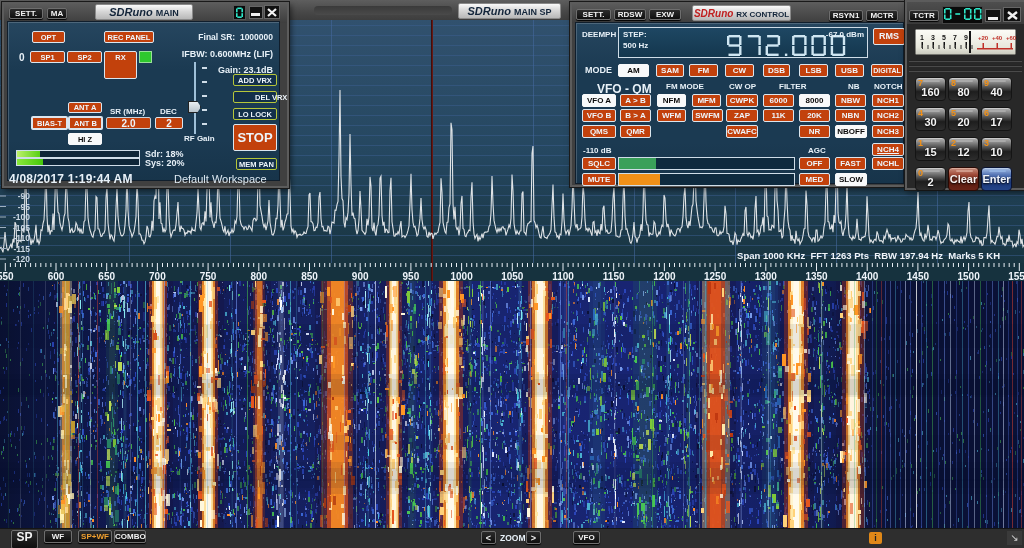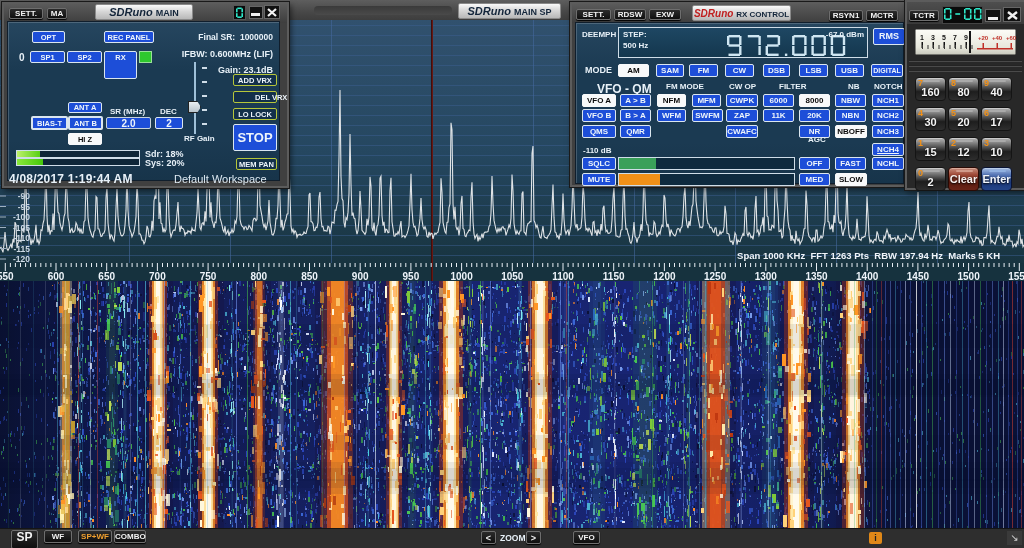--- a/index.html
+++ b/index.html
@@ -1,17 +1,17 @@
 <!DOCTYPE html>
 <html><head><meta charset="utf-8"><style>
 *{margin:0;padding:0;box-sizing:border-box}
 body{width:1024px;height:548px;position:relative;overflow:hidden;background:#333;
  font-family:"Liberation Sans",sans-serif;}
 div{position:absolute}
-.b{background:#1d4ed8;border:1px solid #dbe6ef;border-radius:2px;color:#eef5fb;
+.b{background:#c2410c;border:1px solid #dbe6ef;border-radius:2px;color:#eef5fb;
  font-weight:bold;text-align:center;white-space:nowrap}
 .bw{background:#f8f9fa;border:1px solid #f8f9fa;border-radius:2px;color:#0a0a0a;
  font-weight:bold;text-align:center;white-space:nowrap}
 .bg{background:#13304a;border:1px solid #b6c63a;border-radius:2px;color:#eef5fb;
  font-weight:bold;text-align:center;white-space:nowrap}
 .tb{background:linear-gradient(#2b2b2b,#0f0f0f);border:1px solid #6e6e6e;border-radius:2px;
  color:#f2f2f2;font-weight:bold;text-align:center;white-space:nowrap;
  box-shadow:0 1px 1px #000}
 .t{color:#e8f1f8;font-weight:bold;white-space:nowrap}
 .win{border:2px solid #5c5c5c;outline:1px solid #1a1a1a;background:#404040;
@@ -807,21 +807,21 @@
       <div class="b" style="left:264px;top:106.4px;width:31px;height:13px;font-size:8px;line-height:12px;">NBN</div>
       <div class="b" style="left:301px;top:106.4px;width:32px;height:13px;font-size:8px;line-height:12px;">NCH2</div>
       <div class="b" style="left:11px;top:121.8px;width:34px;height:13px;font-size:8px;line-height:12px;">QMS</div>
       <div class="b" style="left:49px;top:121.8px;width:31px;height:13px;font-size:8px;line-height:12px;">QMR</div>
       <div class="b" style="left:155px;top:121.8px;width:32px;height:13px;font-size:8px;line-height:12px;">CWAFC</div>
       <div class="b" style="left:228px;top:121.8px;width:31px;height:13px;font-size:8px;line-height:12px;">NR</div>
       <div class="bw" style="left:264px;top:121.8px;width:32px;height:13px;font-size:8px;line-height:12px;">NBOFF</div>
       <div class="b" style="left:301px;top:121.8px;width:32px;height:13px;font-size:8px;line-height:12px;">NCH3</div>
       <div class="b" style="left:301px;top:140px;width:32px;height:13px;font-size:8px;line-height:12px;text-decoration:underline;">NCH4</div>
       <div class="t" style="left:12px;top:143px;font-size:8px;">-110 dB</div>
-      <div class="t" style="left:237px;top:132px;font-size:8px;">AGC</div>
+      <div class="t" style="left:237px;top:143px;font-size:8px;">AGC</div>
       <div class="b" style="left:11px;top:154px;width:34px;height:13px;font-size:8px;line-height:12px;">SQLC</div>
       <div style="left:47px;top:154px;width:177px;height:13px;border:1px solid #cfdde8;background:#0e2a3e"></div>
       <div style="left:48px;top:155px;width:37px;height:11px;background:#3aa05a"></div>
       <div class="b" style="left:228px;top:154px;width:31px;height:13px;font-size:8px;line-height:12px;">OFF</div>
       <div class="b" style="left:264px;top:154px;width:31px;height:13px;font-size:8px;line-height:12px;">FAST</div>
       <div class="b" style="left:301px;top:154px;width:32px;height:13px;font-size:8px;line-height:12px;">NCHL</div>
       <div class="b" style="left:11px;top:170px;width:34px;height:13px;font-size:8px;line-height:12px;">MUTE</div>
       <div style="left:47px;top:170px;width:177px;height:13px;border:1px solid #cfdde8;background:#0e2a3e"></div>
       <div style="left:48px;top:171px;width:41px;height:11px;background:#f09018"></div>
       <div class="b" style="left:228px;top:170px;width:31px;height:13px;font-size:8px;line-height:12px;">MED</div>

